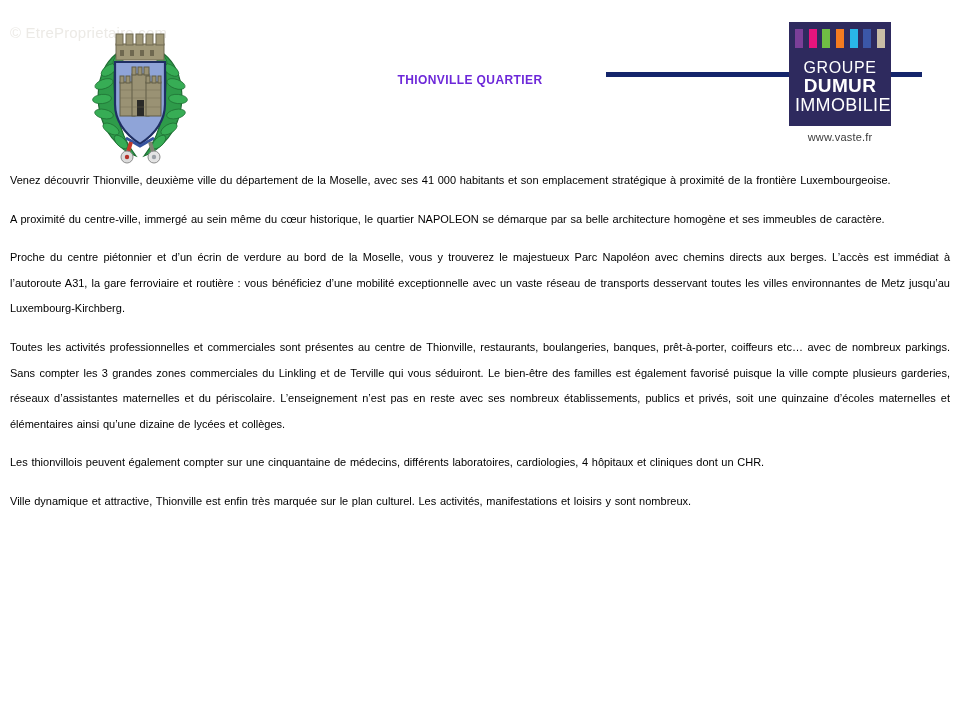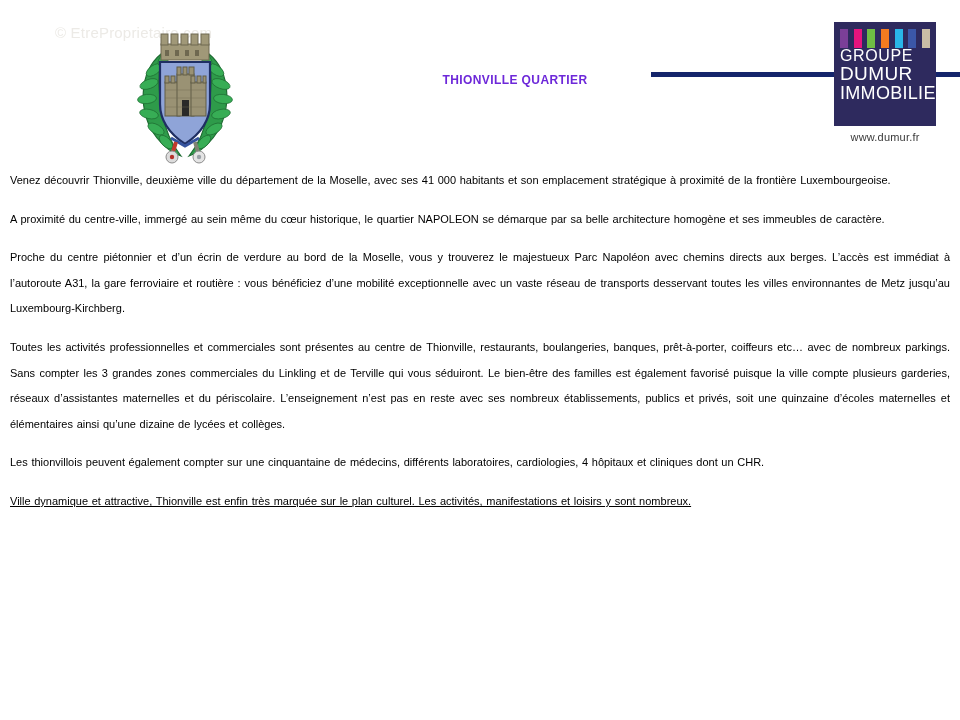--- a/index.html
+++ b/index.html
@@ -10,21 +10,20 @@
     background: #ffffff;
     font-family: "Liberation Sans", "DejaVu Sans", sans-serif;
     overflow: hidden;
   }
 
   #page {
     position: relative;
     width: 792px;
     height: 720px;
     background: #ffffff;
-    padding-left: 45px;
   }
 
   
   #header {
     position: relative;
     width: 960px;
     height: 165px;
   }
 
   
@@ -105,33 +104,33 @@
     height: 19px;
     width: 90px;
     margin: 0 auto;
   }
   #logo-bars span {
     display: block;
     width: 8px;
     height: 19px;
   }
   #logo-text {
-    margin-top: 0;
-    text-align: left;
+    margin-top: 12px;
+    text-align: center;
     color: #ffffff;
     line-height: 1.02;
   }
   #logo-groupe {
     font-size: 16px;
     letter-spacing: 0.6px;
     font-weight: 400;
   }
   #logo-dumur {
     font-size: 19px;
-    font-weight: normal;
+    font-weight: bold;
     letter-spacing: 0.4px;
   }
   #logo-immobilier {
     font-size: 18px;
     letter-spacing: 0.3px;
     font-weight: 400;
   }
   #logo-url {
     text-align: center;
     color: #3a3a3a;
@@ -149,21 +148,21 @@
   }
   .para {
     color: #000000;
     font-size: 11px;
     line-height: 25.6px;
     text-align: justify;
     text-justify: inter-word;
     margin-bottom: 13px;
     word-spacing: 0.6px;
   }
-  .para:last-child { margin-bottom: 0; text-decoration: underline; }
+  .para:last-child { margin-bottom: 0; }
 </style>
 </head>
 <body>
 
 <div id="page">
 
   <div id="header">
 
     <div id="watermark">© EtreProprietaire.com</div>
 
@@ -266,21 +265,21 @@
           <span style="background:#29b6e8"></span>
           <span style="background:#3b57a8"></span>
           <span style="background:#c9bda6"></span>
         </div>
         <div id="logo-text">
           <div id="logo-groupe">GROUPE</div>
           <div id="logo-dumur">DUMUR</div>
           <div id="logo-immobilier">IMMOBILIER</div>
         </div>
       </div>
-      <div id="logo-url">www.dumur.fr</div>
+      <div id="logo-url">www.vaste.fr</div>
     </div>
 
   </div>
 
   <div id="content">
     <p class="para">Venez découvrir Thionville, deuxième ville du département de la Moselle, avec ses 41 000 habitants et son emplacement  stratégique à proximité de la frontière Luxembourgeoise.</p>
     <p class="para">A proximité du centre-ville, immergé au sein même du cœur historique, le quartier NAPOLEON  se démarque par sa belle architecture homogène et ses immeubles de caractère.</p>
     <p class="para">Proche du centre piétonnier et d’un écrin de verdure au bord de la Moselle, vous y trouverez le majestueux Parc Napoléon avec chemins directs aux berges. L’accès est immédiat à l’autoroute A31, la gare ferroviaire et routière : vous bénéficiez d’une mobilité exceptionnelle avec un vaste réseau de transports desservant toutes les villes environnantes de Metz jusqu’au Luxembourg-Kirchberg.</p>
     <p class="para">Toutes les activités professionnelles et commerciales sont présentes au centre de Thionville, restaurants, boulangeries, banques, prêt-à-porter, coiffeurs etc… avec de nombreux parkings. Sans compter les 3 grandes zones commerciales du Linkling et de Terville qui vous séduiront. Le bien-être des familles est également favorisé puisque la ville compte plusieurs garderies, réseaux d’assistantes maternelles et du périscolaire. L’enseignement n’est pas en reste avec ses nombreux établissements, publics et privés, soit une quinzaine d’écoles maternelles et élémentaires ainsi qu’une dizaine de lycées et collèges.</p>
     <p class="para">Les thionvillois peuvent également compter sur une cinquantaine de médecins, différents laboratoires, cardiologies, 4 hôpitaux et cliniques dont un CHR.</p>

